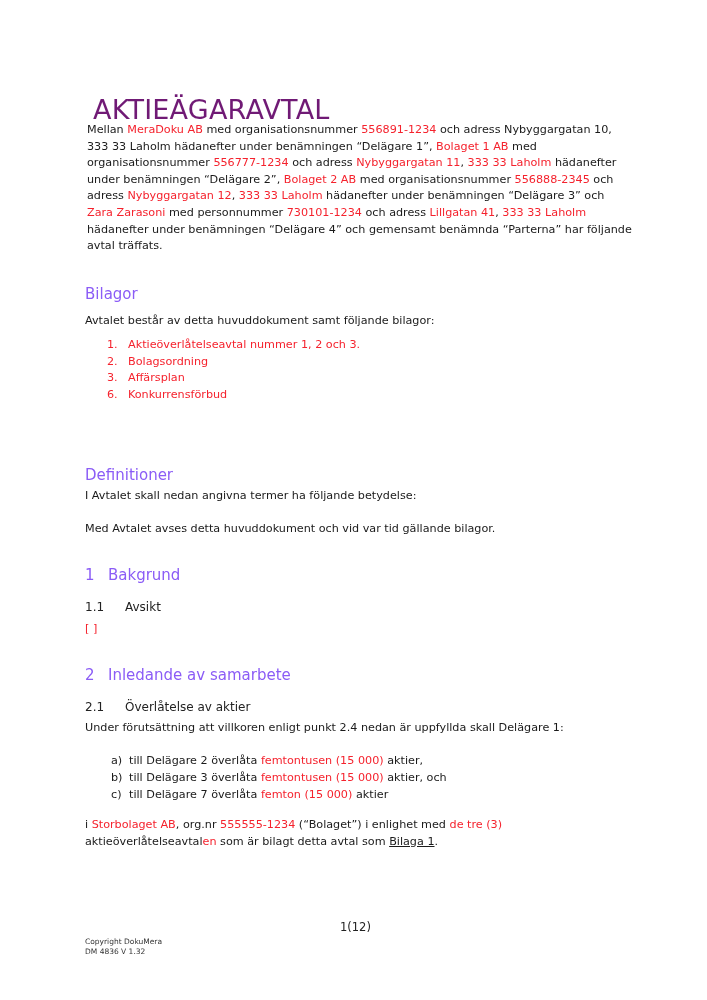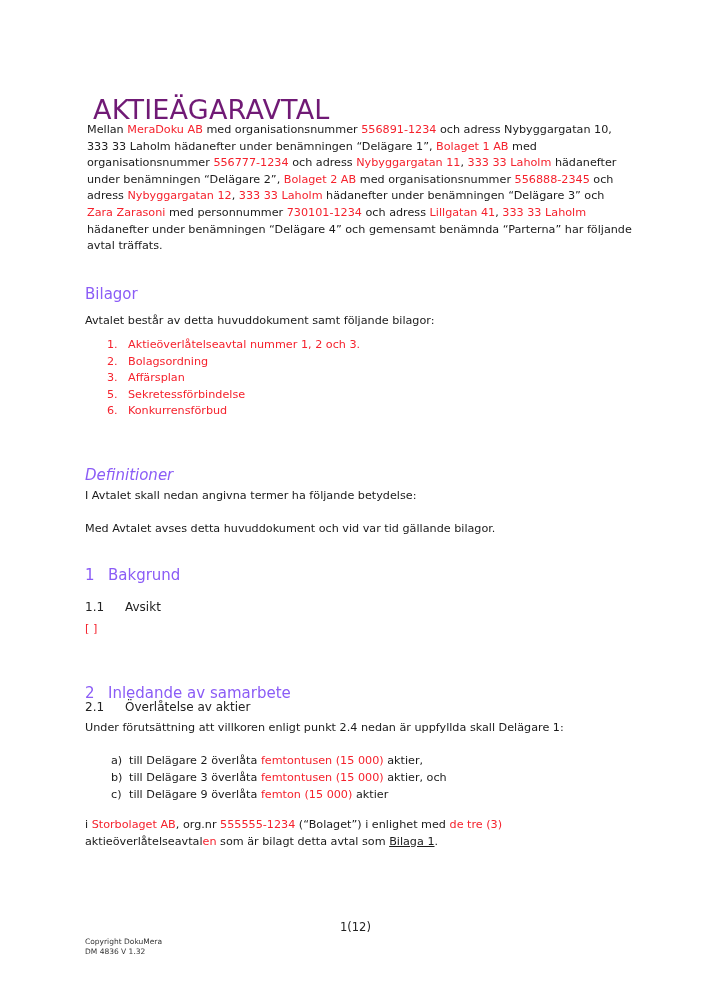--- a/index.html
+++ b/index.html
@@ -32,47 +32,46 @@
   <h1 class="title">AKTIEÄGARAVTAL</h1>
 
   <p class="p intro" id="intro"><span>Mellan </span><span class="red">MeraDoku AB</span><span> med organisationsnummer </span><span class="red">556891-1234</span><span> och adress Nybyggargatan 10, 333 33 Laholm hädanefter under benämningen “Delägare 1”, </span><span class="red">Bolaget 1 AB</span><span> med organisationsnummer </span><span class="red">556777-1234</span><span> och adress </span><span class="red">Nybyggargatan 11</span><span>, </span><span class="red">333 33 Laholm</span><span> hädanefter under benämningen “Delägare 2”, </span><span class="red">Bolaget 2 AB</span><span> med organisationsnummer </span><span class="red">556888-2345</span><span> och adress </span><span class="red">Nybyggargatan 12</span><span>, </span><span class="red">333 33 Laholm</span><span> hädanefter under benämningen “Delägare 3” och </span><span class="red">Zara Zarasoni</span><span> med personnummer </span><span class="red">730101-1234</span><span> och adress </span><span class="red">Lillgatan 41</span><span>, </span><span class="red">333 33 Laholm</span><span> hädanefter under benämningen “Delägare 4” och gemensamt benämnda “Parterna” har följande avtal träffats.</span></p>
 
   <h2 class="h2" style="top:285px;">Bilagor</h2>
   <p class="p abs" style="top:292px;margin-top:21px;">Avtalet består av detta huvuddokument samt följande bilagor:</p>
   <ol class="bil" id="bilagor-list">
       <li><span class="n">1.</span><span>Aktieöverlåtelseavtal nummer 1, 2 och 3.</span></li>
       <li><span class="n">2.</span><span>Bolagsordning</span></li>
       <li><span class="n">3.</span><span>Affärsplan</span></li>
-      <li><span class="n">5.</span><span>Sekretessförbindelse</span></li>
       <li><span class="n">6.</span><span>Konkurrensförbud</span></li>
     </ol>
 
-  <h2 class="h2" style="top:466px;font-style:italic;">Definitioner</h2>
+  <h2 class="h2" style="top:466px;">Definitioner</h2>
   <p class="p abs" style="top:488px;">I Avtalet skall nedan angivna termer ha följande betydelse:</p>
   <p class="p abs" style="top:521px;">Med Avtalet avses detta huvuddokument och vid var tid gällande bilagor.</p>
 
   <h2 class="h2" style="top:566px;">
     <span class="num">1</span><span>Bakgrund</span>
   </h2>
   <h3 class="h3" style="top:600px;">
     <span class="num3">1.1</span><span>Avsikt</span>
   </h3>
   <p class="p abs red" style="top:621px;">[ ]</p>
 
-  <h2 class="h2" style="top:684px;">
+  <h2 class="h2" style="top:666px;">
     <span class="num">2</span><span>Inledande av samarbete</span>
   </h2>
   <h3 class="h3" style="top:700px;">
     <span class="num3">2.1</span><span>Överlåtelse av aktier</span>
   </h3>
   <p class="p abs" style="top:720px;">Under förutsättning att villkoren enligt punkt 2.4 nedan är uppfyllda skall Delägare 1:</p>
   <ul class="alpha" id="alpha-list">
       <li><span class="n">a)</span><span>till Delägare 2 överlåta </span><span class="red">femtontusen (15 000)</span><span> aktier,</span></li>
       <li><span class="n">b)</span><span>till Delägare 3 överlåta </span><span class="red">femtontusen (15 000)</span><span> aktier, och</span></li>
-      <li><span class="n">c)</span><span>till Delägare 9 överlåta </span><span class="red">femton (15 000)</span><span> aktier</span></li>
+      <li><span class="n">c)</span><span>till Delägare 7 överlåta </span><span class="red">femton (15 000)</span><span> aktier</span></li>
     </ul>
   <p class="p abs" style="top:817px; width:545px;" id="closing"><span>i </span><span class="red">Storbolaget AB</span><span>, org.nr </span><span class="red">555555-1234</span><span> (“Bolaget”) i enlighet med </span><span class="red">de tre (3)</span><span> aktieöverlåtelseavtal</span><span class="red">en</span><span> som är bilagt detta avtal som </span><span class="u">Bilaga 1</span><span>.</span></p>
 </div>
 
 <div class="pagenum">1(12)</div>
 <div class="footer">
   <div>Copyright DokuMera</div>
   <div>DM 4836 V 1.32</div>
 </div>
 

